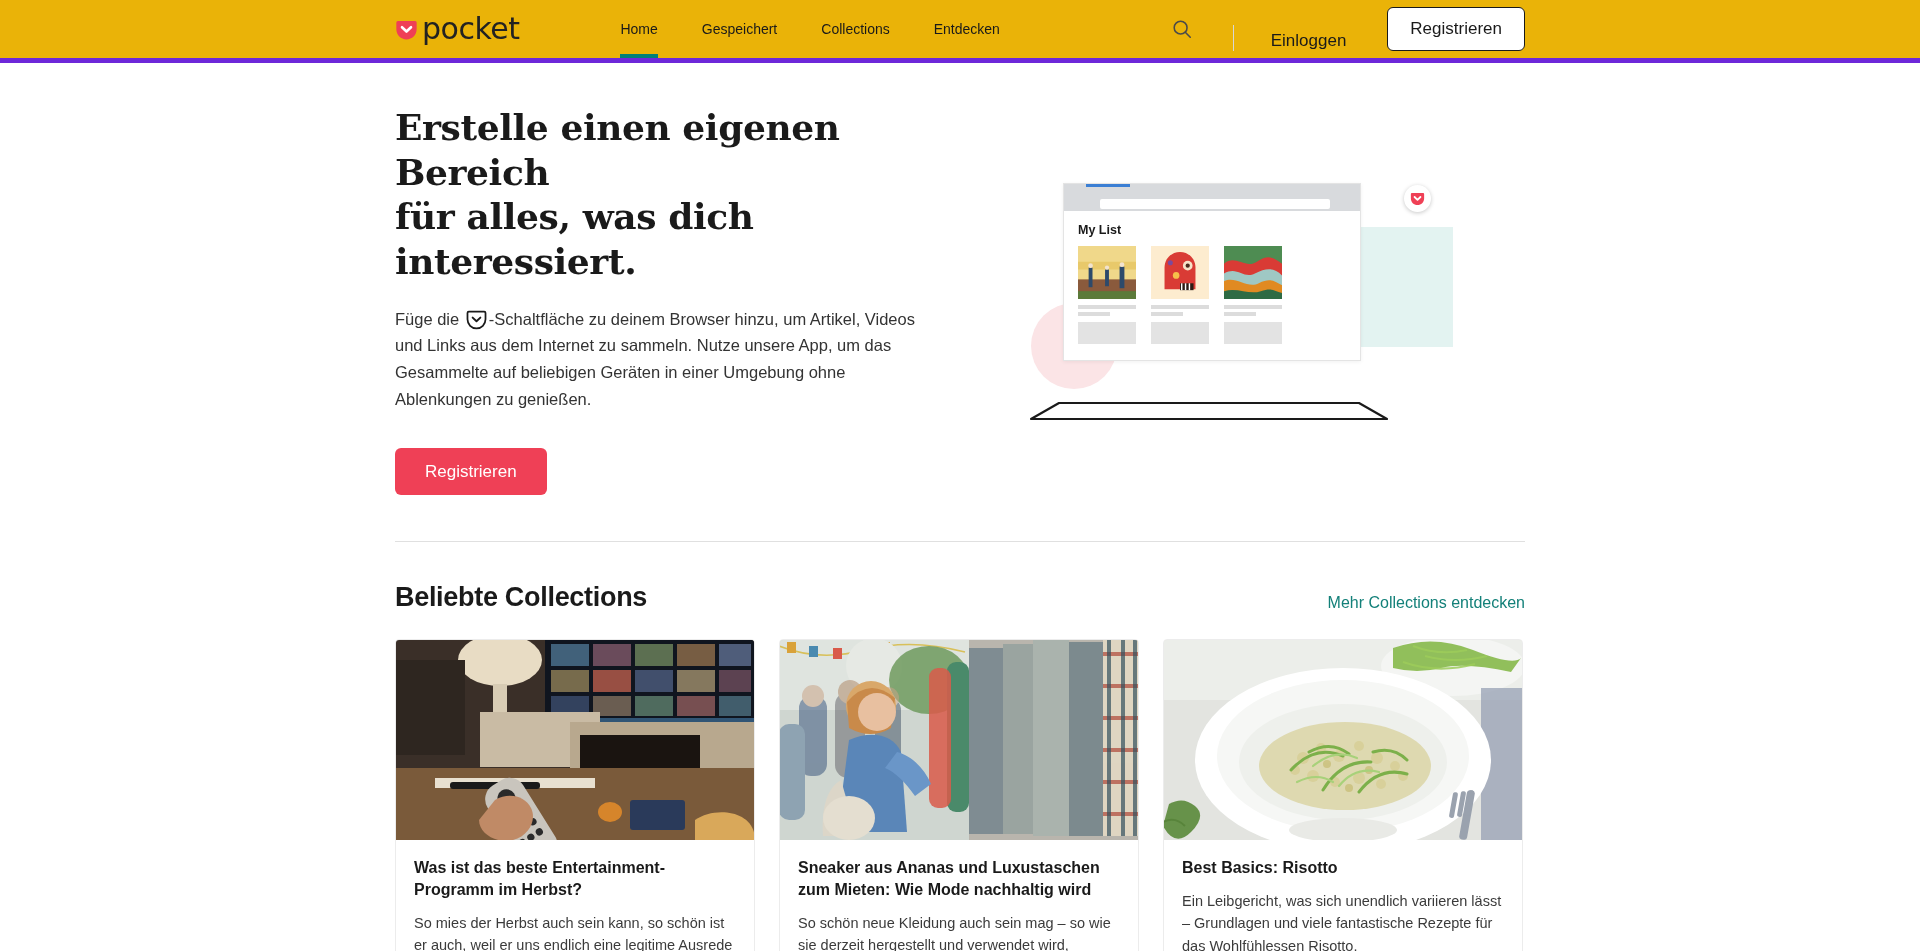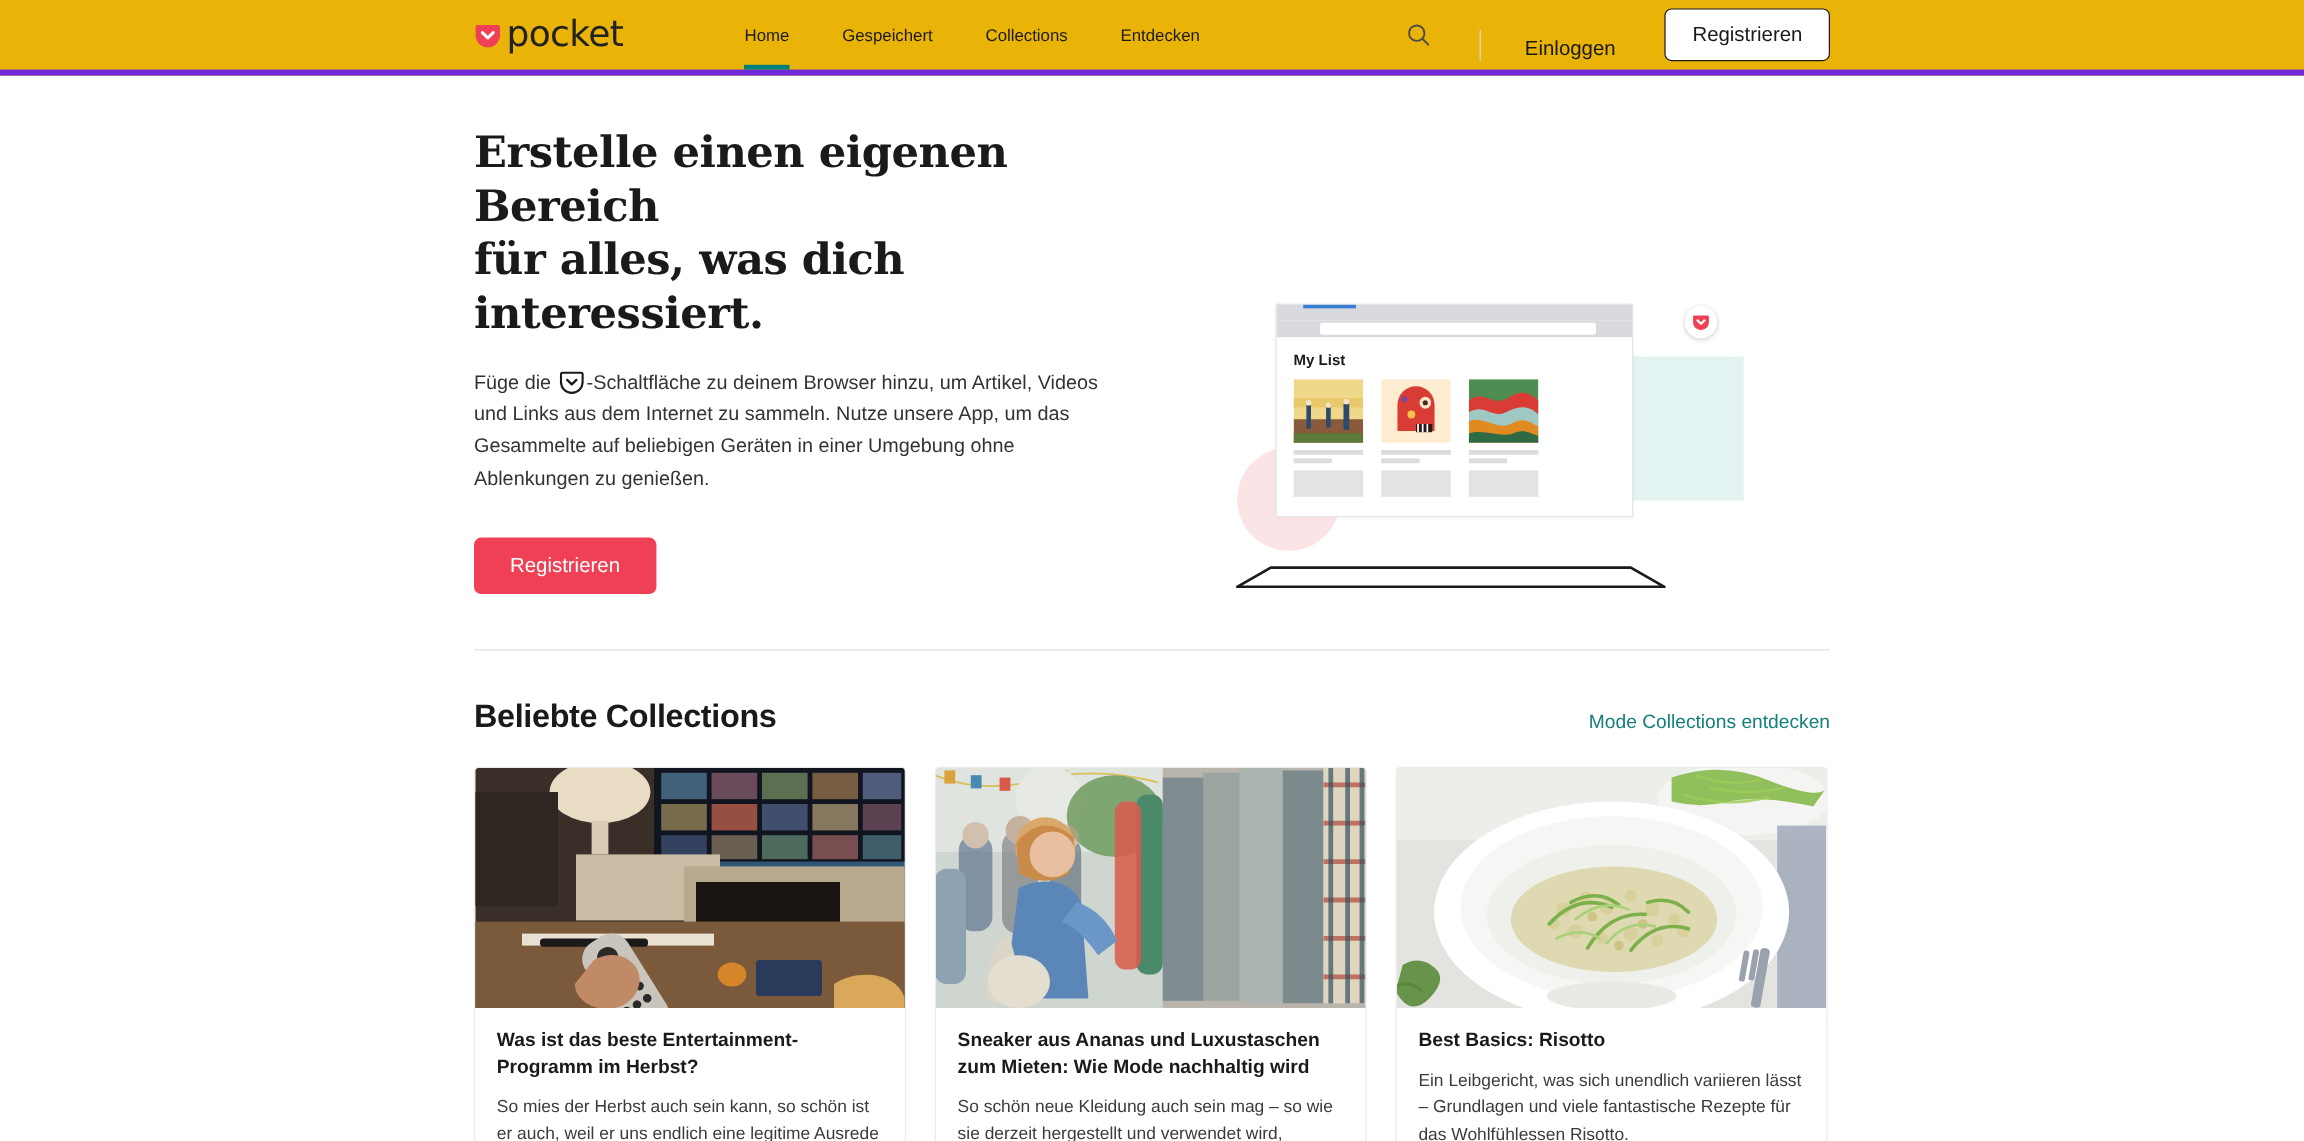--- a/index.html
+++ b/index.html
@@ -120,21 +120,21 @@
     font-family: inherit;
     white-space: nowrap;
   }
 
   
   .hero {
     width: 1130px;
     margin: 0 auto;
     padding-top: 42px;
     display: flex;
-    align-items: flex-end;
+    align-items: center;
     position: relative;
   }
 
   .hero-left { width: 560px; flex-shrink: 0; }
 
   .hero-title {
     font-family: "DejaVu Serif", "Liberation Serif", serif;
     font-size: 36px;
     line-height: 1.24;
     font-weight: 700;
@@ -467,21 +467,21 @@
 </div>
 
 <div class="section-divider"></div>
 
 <div class="collections">
 
   <div class="coll-head">
     <div>
       <div class="coll-title">Beliebte Collections</div>
     </div>
-    <a class="coll-more">Mode Collections entdecken</a>
+    <a class="coll-more">Mehr Collections entdecken</a>
   </div>
 
   <div class="cards">
 
     <div class="card">
       <div class="card-img">
         <svg width="100%" height="100%" viewBox="0 0 360 200" preserveAspectRatio="xMidYMid slice">
           <rect width="360" height="200" fill="#3a2f28"></rect>
           <rect x="150" y="0" width="210" height="78" fill="#10151f"></rect>
           <g opacity=".85">

